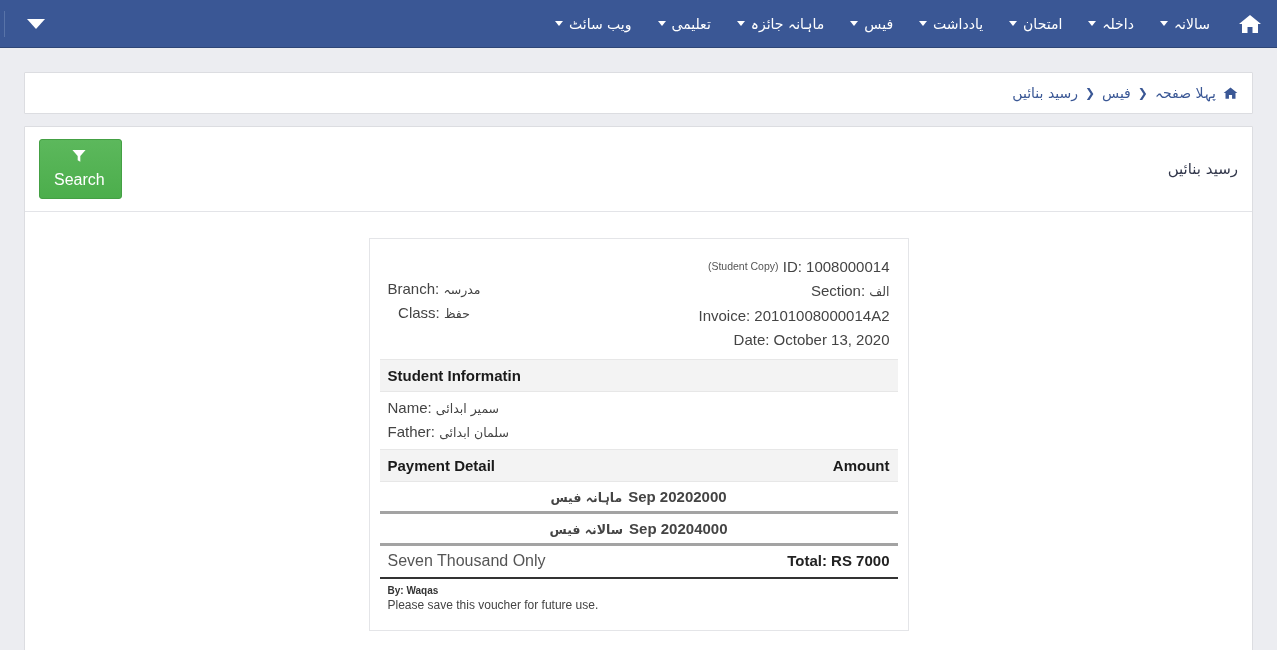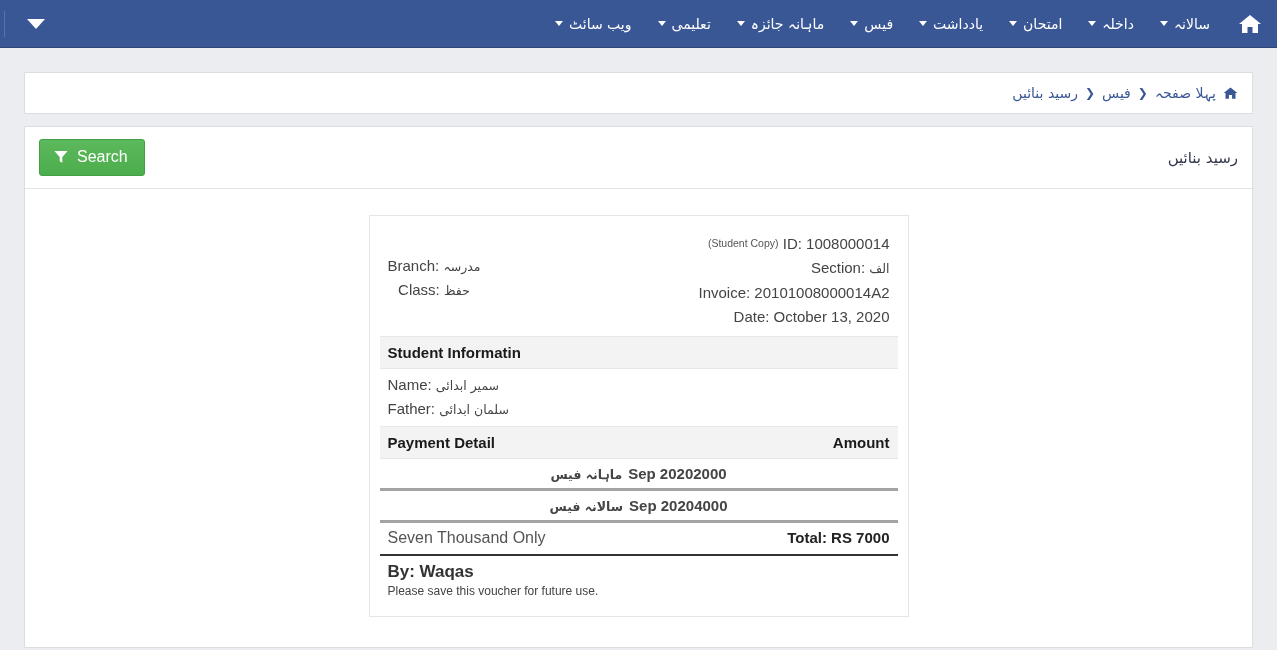--- a/index.html
+++ b/index.html
@@ -136,20 +136,21 @@
     border: 1px solid #44a044;
     color: #fff;
     font-size: 16px;
     padding: 9px 16px 10px 14px;
     border-radius: 3px;
     display: inline-flex;
     align-items: center;
     gap: 9px;
     cursor: pointer;
     line-height: 1;
+    flex-direction: column;
   }
   .funnel { display: block; }
   .panel-title {
     color: #31364a;
     font-size: 15px;
     direction: rtl;
     font-family: "DejaVu Sans", "Liberation Sans", sans-serif;
   }
 
   .panel-body {
@@ -216,21 +217,21 @@
     display: flex;
     justify-content: space-between;
     align-items: baseline;
     padding: 6px 8px 7px 8px;
     border-bottom: 2px solid #333333;
   }
   .total-row .words { font-size: 16px; color: #555; }
   .total-row .amt { font-size: 15px; font-weight: bold; color: #222; }
   .by-line {
     font-weight: bold;
-    font-size: 17px;
+    font-size: 10px;
     color: #333;
     padding: 6px 8px 2px 8px;
   }
   .note {
     font-size: 12px;
     color: #444;
     padding: 0 8px 6px 8px;
   }
 </style>
 </head>

